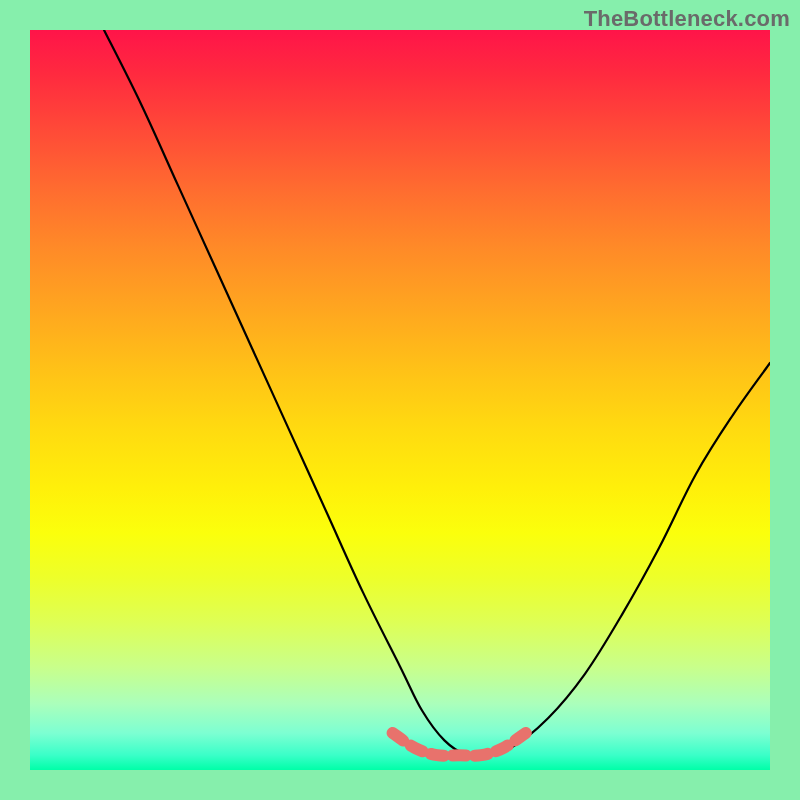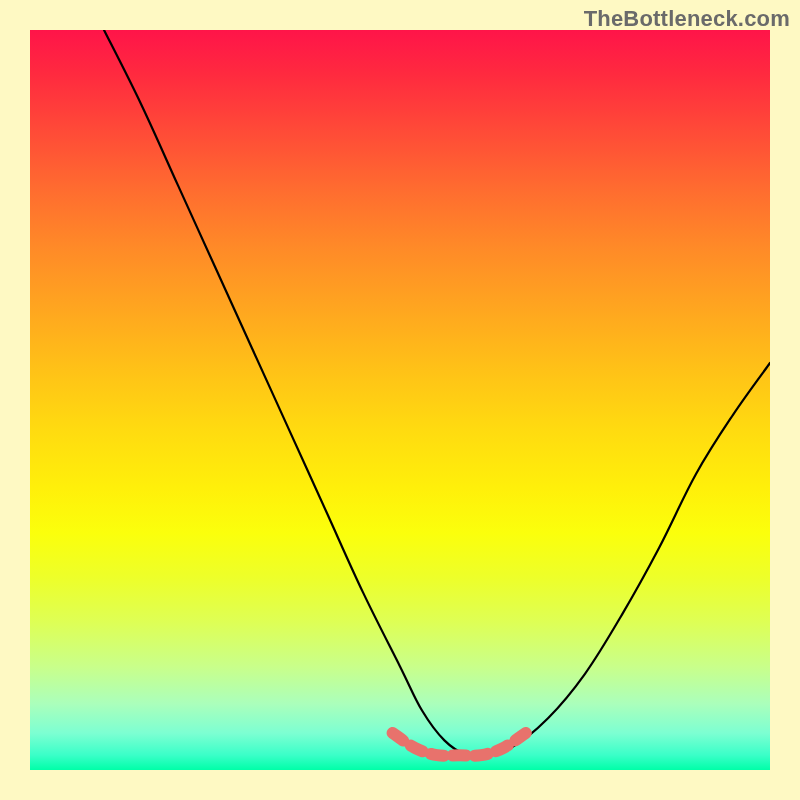--- a/index.html
+++ b/index.html
@@ -1,21 +1,21 @@
 <!DOCTYPE html>
 <html><head>
 <meta charset="utf-8">
 <style>
   * { margin: 0; padding: 0; box-sizing: border-box; }
   html, body { width: 800px; height: 800px; overflow: hidden; background: #000; }
   .frame {
     position: relative;
     width: 800px;
     height: 800px;
-    background: #fef9c3;
+    background: #86efac;
   }
   .plot-area {
     position: absolute;
     left: 30px;
     top: 30px;
     width: 740px;
     height: 740px;
     background: linear-gradient(to bottom,
       #ff1449 0%,
       #ff2a3f 6%,

